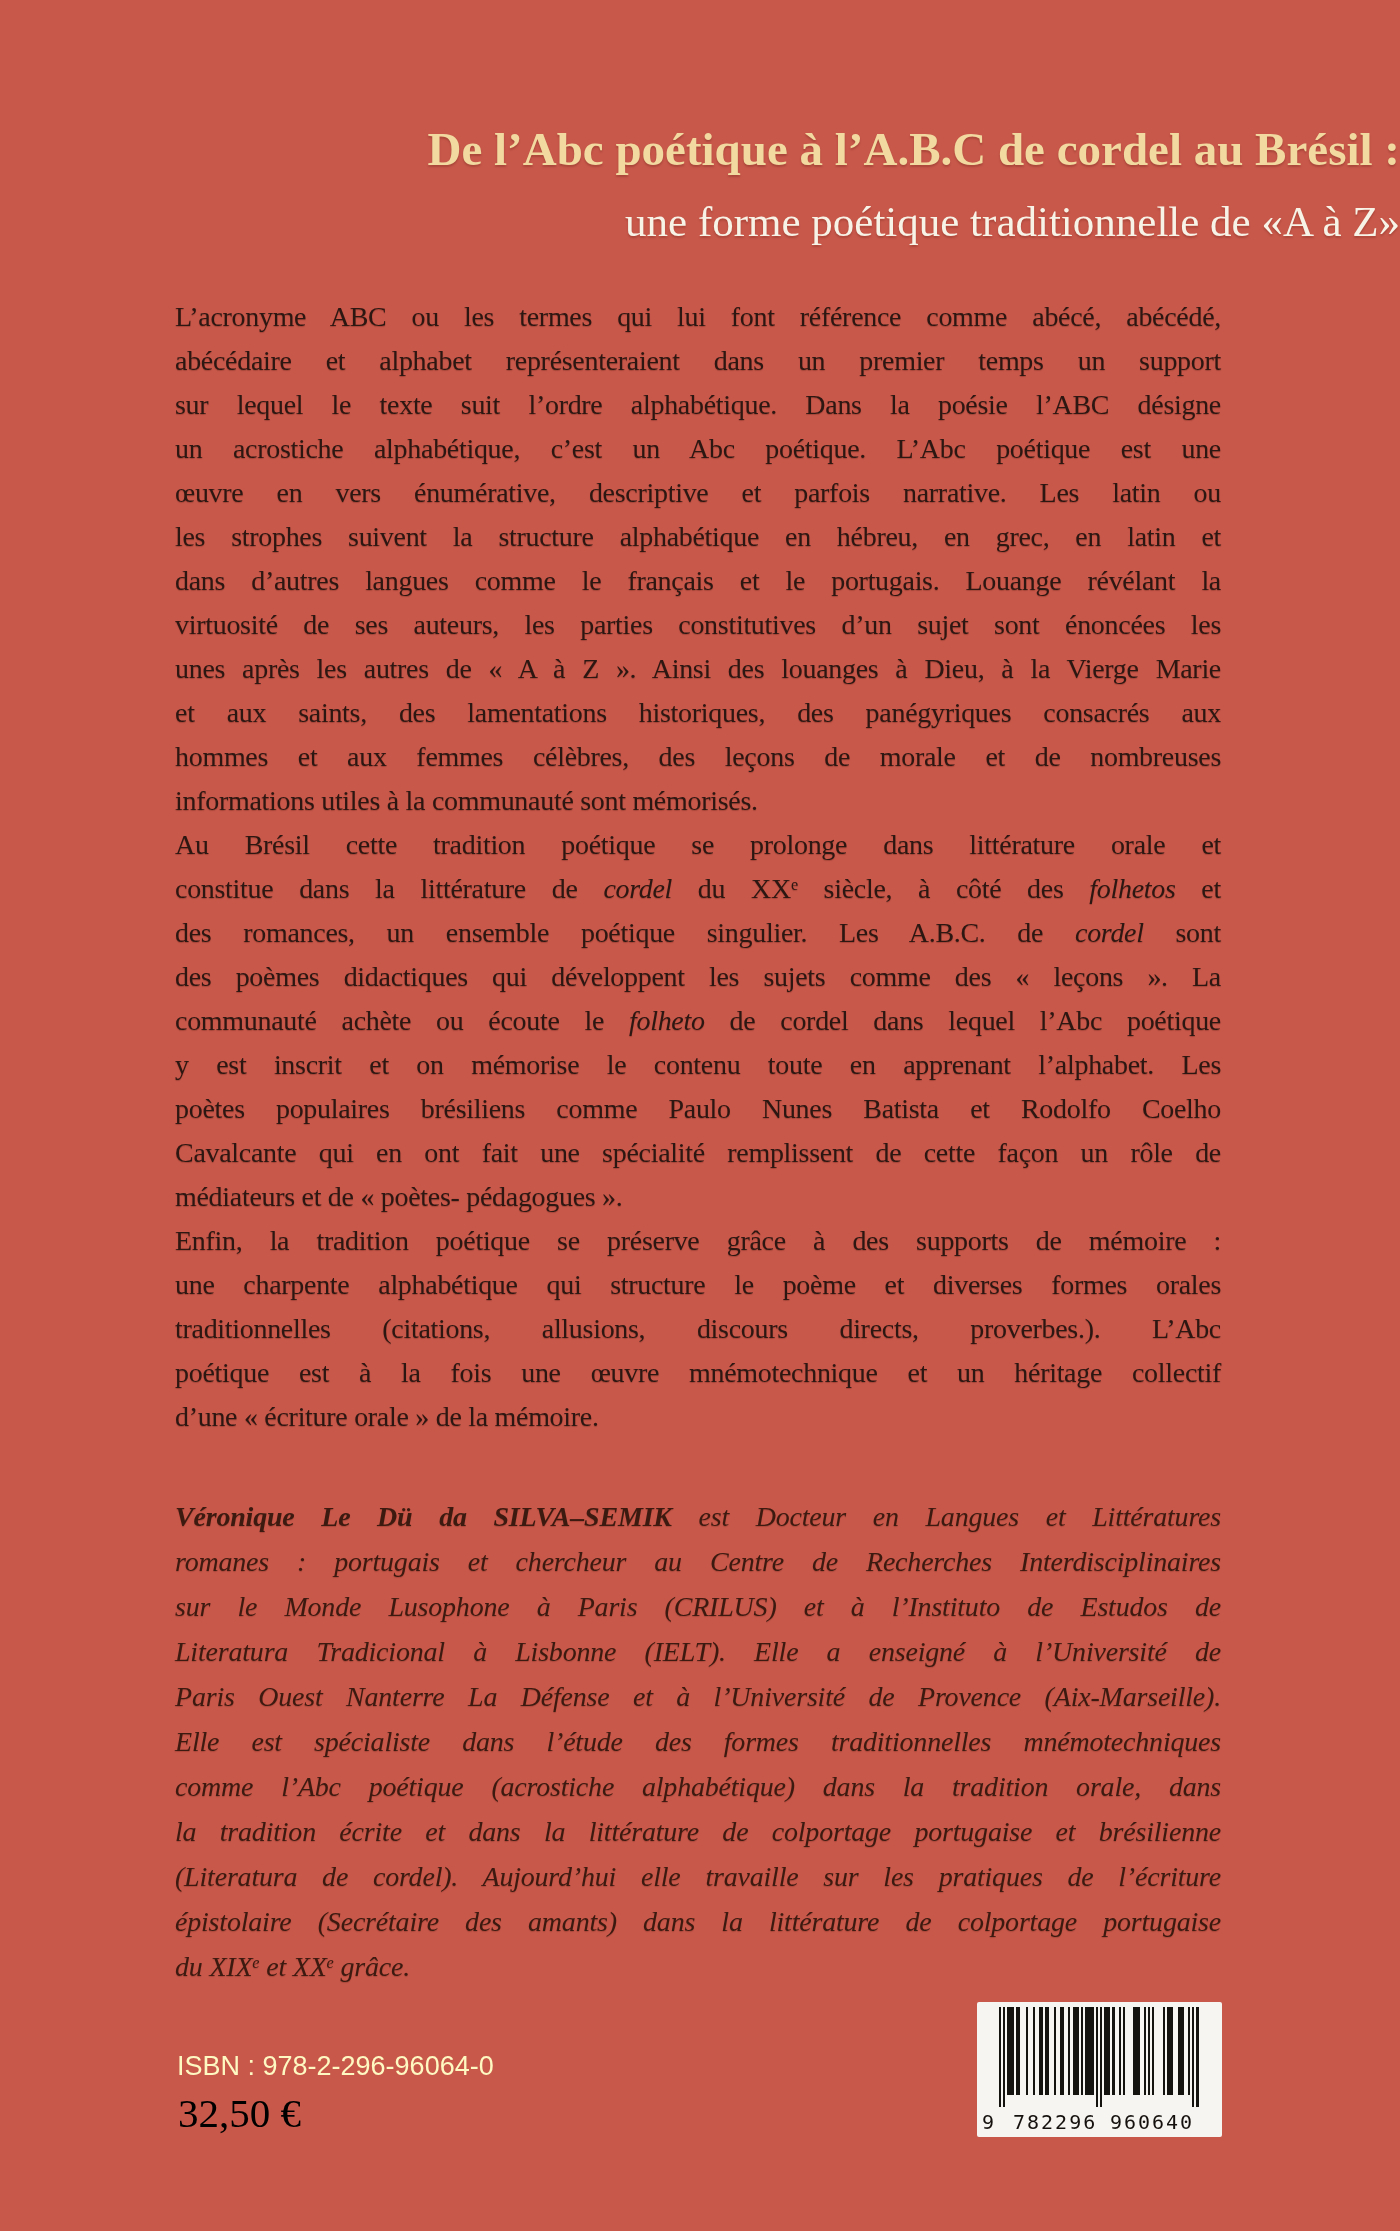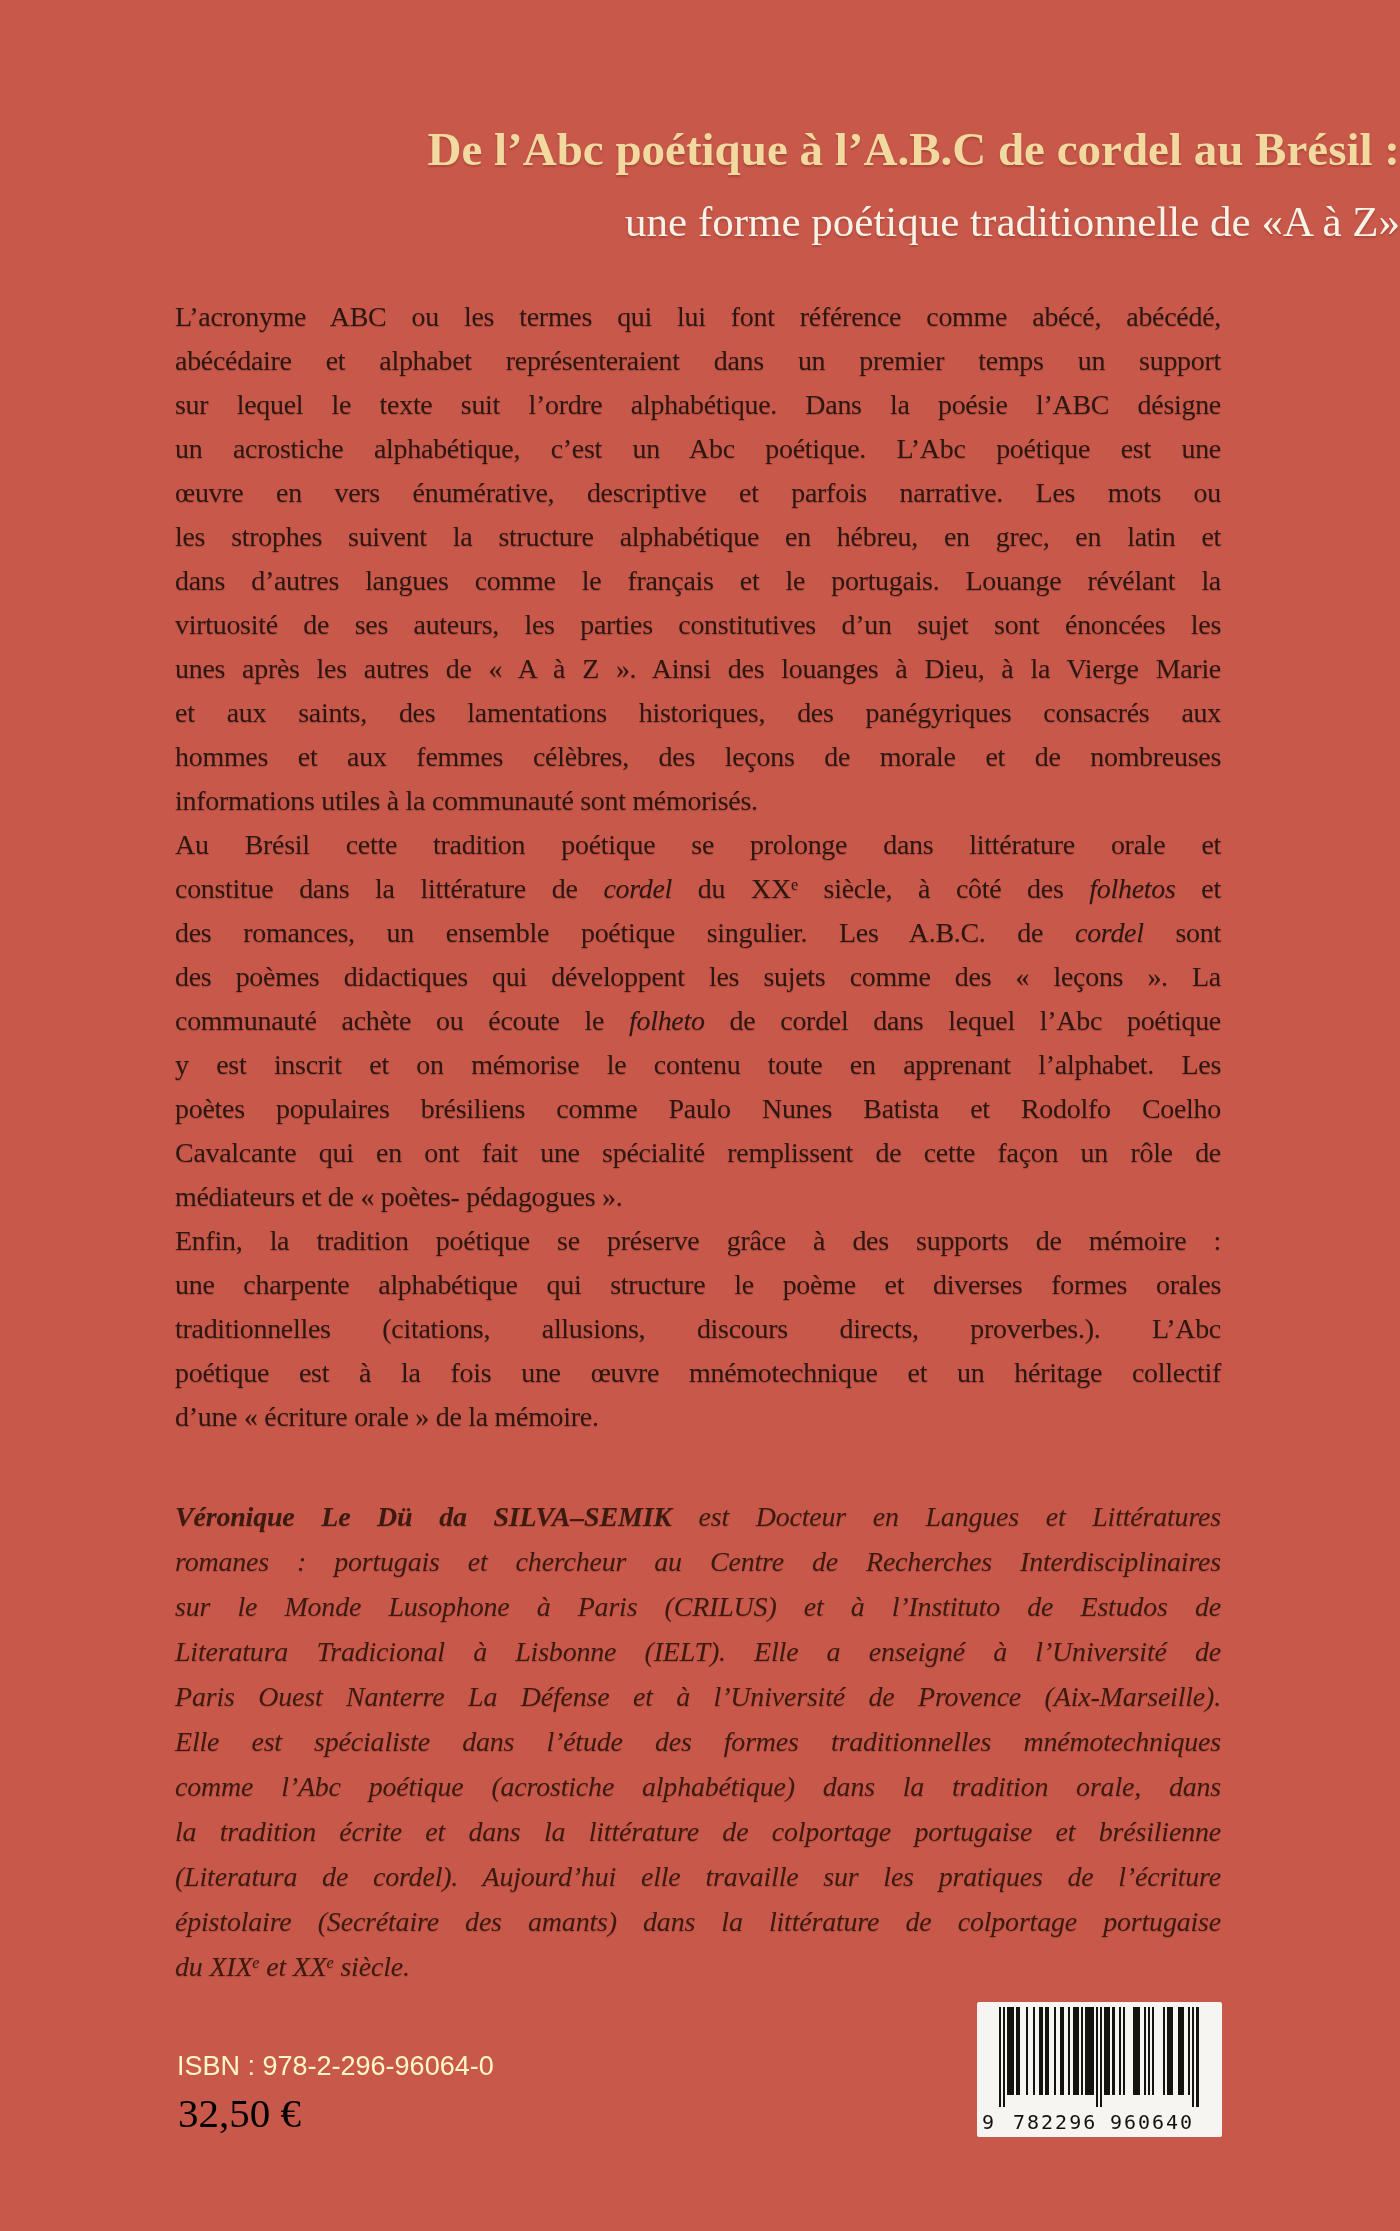--- a/index.html
+++ b/index.html
@@ -105,21 +105,21 @@
     <div class="title-line1" style="color: rgb(241, 217, 160);">De l’Abc poétique à l’A.B.C de cordel au Brésil :</div>
     <div class="title-line2" style="color: rgb(248, 243, 231);">une forme poétique traditionnelle de «A à Z»</div>
   </div>
 
   <div class="body-block" id="body-block" style="color: rgb(45, 23, 18);">
       <div>
         <span class="bline"><span>L’acronyme ABC ou les termes qui lui font référence comme abécé, abécédé,</span></span>
         <span class="bline"><span>abécédaire et alphabet représenteraient dans un premier temps un support</span></span>
         <span class="bline"><span>sur lequel le texte suit l’ordre alphabétique. Dans la poésie l’ABC désigne</span></span>
         <span class="bline"><span>un acrostiche alphabétique, c’est un Abc poétique. L’Abc poétique est une</span></span>
-        <span class="bline"><span>œuvre en vers énumérative, descriptive et parfois narrative. Les mots ou</span></span>
+        <span class="bline"><span>œuvre en vers énumérative, descriptive et parfois narrative. Les latin ou</span></span>
         <span class="bline"><span>les strophes suivent la structure alphabétique en hébreu, en grec, en latin et</span></span>
         <span class="bline"><span>dans d’autres langues comme le français et le portugais. Louange révélant la</span></span>
         <span class="bline"><span>virtuosité de ses auteurs, les parties constitutives d’un sujet sont énoncées les</span></span>
         <span class="bline"><span>unes après les autres de « A à Z ». Ainsi des louanges à Dieu, à la Vierge Marie</span></span>
         <span class="bline"><span>et aux saints, des lamentations historiques, des panégyriques consacrés aux</span></span>
         <span class="bline"><span>hommes et aux femmes célèbres, des leçons de morale et de nombreuses</span></span>
         <span class="bline blast"><span>informations utiles à la communauté sont mémorisés.</span></span>
       </div>
       <div>
         <span class="bline"><span>Au Brésil cette tradition poétique se prolonge dans littérature orale et</span></span>
@@ -145,21 +145,21 @@
       <span class="bline"><span class="seg-b">Véronique Le Dü da SILVA–SEMIK</span><span> est Docteur en Langues et Littératures</span></span>
       <span class="bline"><span>romanes : portugais et chercheur au Centre de Recherches Interdisciplinaires</span></span>
       <span class="bline"><span>sur le Monde Lusophone à Paris (CRILUS) et à l’Instituto de Estudos de</span></span>
       <span class="bline"><span>Literatura Tradicional à Lisbonne (IELT). Elle a enseigné à l’Université de</span></span>
       <span class="bline"><span>Paris Ouest Nanterre La Défense et à l’Université de Provence (Aix-Marseille).</span></span>
       <span class="bline"><span>Elle est spécialiste dans l’étude des formes traditionnelles mnémotechniques</span></span>
       <span class="bline"><span>comme l’Abc poétique (acrostiche alphabétique) dans la tradition orale, dans</span></span>
       <span class="bline"><span>la tradition écrite et dans la littérature de colportage portugaise et brésilienne</span></span>
       <span class="bline"><span>(Literatura de cordel). Aujourd’hui elle travaille sur les pratiques de l’écriture</span></span>
       <span class="bline"><span>épistolaire (Secrétaire des amants) dans la littérature de colportage portugaise</span></span>
-      <span class="bline blast"><span>du XIX</span><sup>e</sup><span> et XX</span><sup>e</sup><span> siècle.</span></span>
+      <span class="bline blast"><span>du XIX</span><sup>e</sup><span> et XX</span><sup>e</sup><span> grâce.</span></span>
     </div>
 
   <div class="isbn-text" style="color: #fef9c3;">ISBN : 978-2-296-96064-0</div>
   <div class="price-text" style="color: #000000;">32,50 €</div>
 
   <div class="barcode" style="background-color: rgb(247, 245, 242);">
     <svg id="barcode-bars" width="245" height="112" viewBox="0 0 245 112" shape-rendering="crispEdges">
         <rect x="22.00" y="5" width="2.15" height="100" fill="#151310"></rect>
         <rect x="26.20" y="5" width="2.15" height="100" fill="#151310"></rect>
         <rect x="30.40" y="5" width="2.15" height="88" fill="#151310"></rect>

